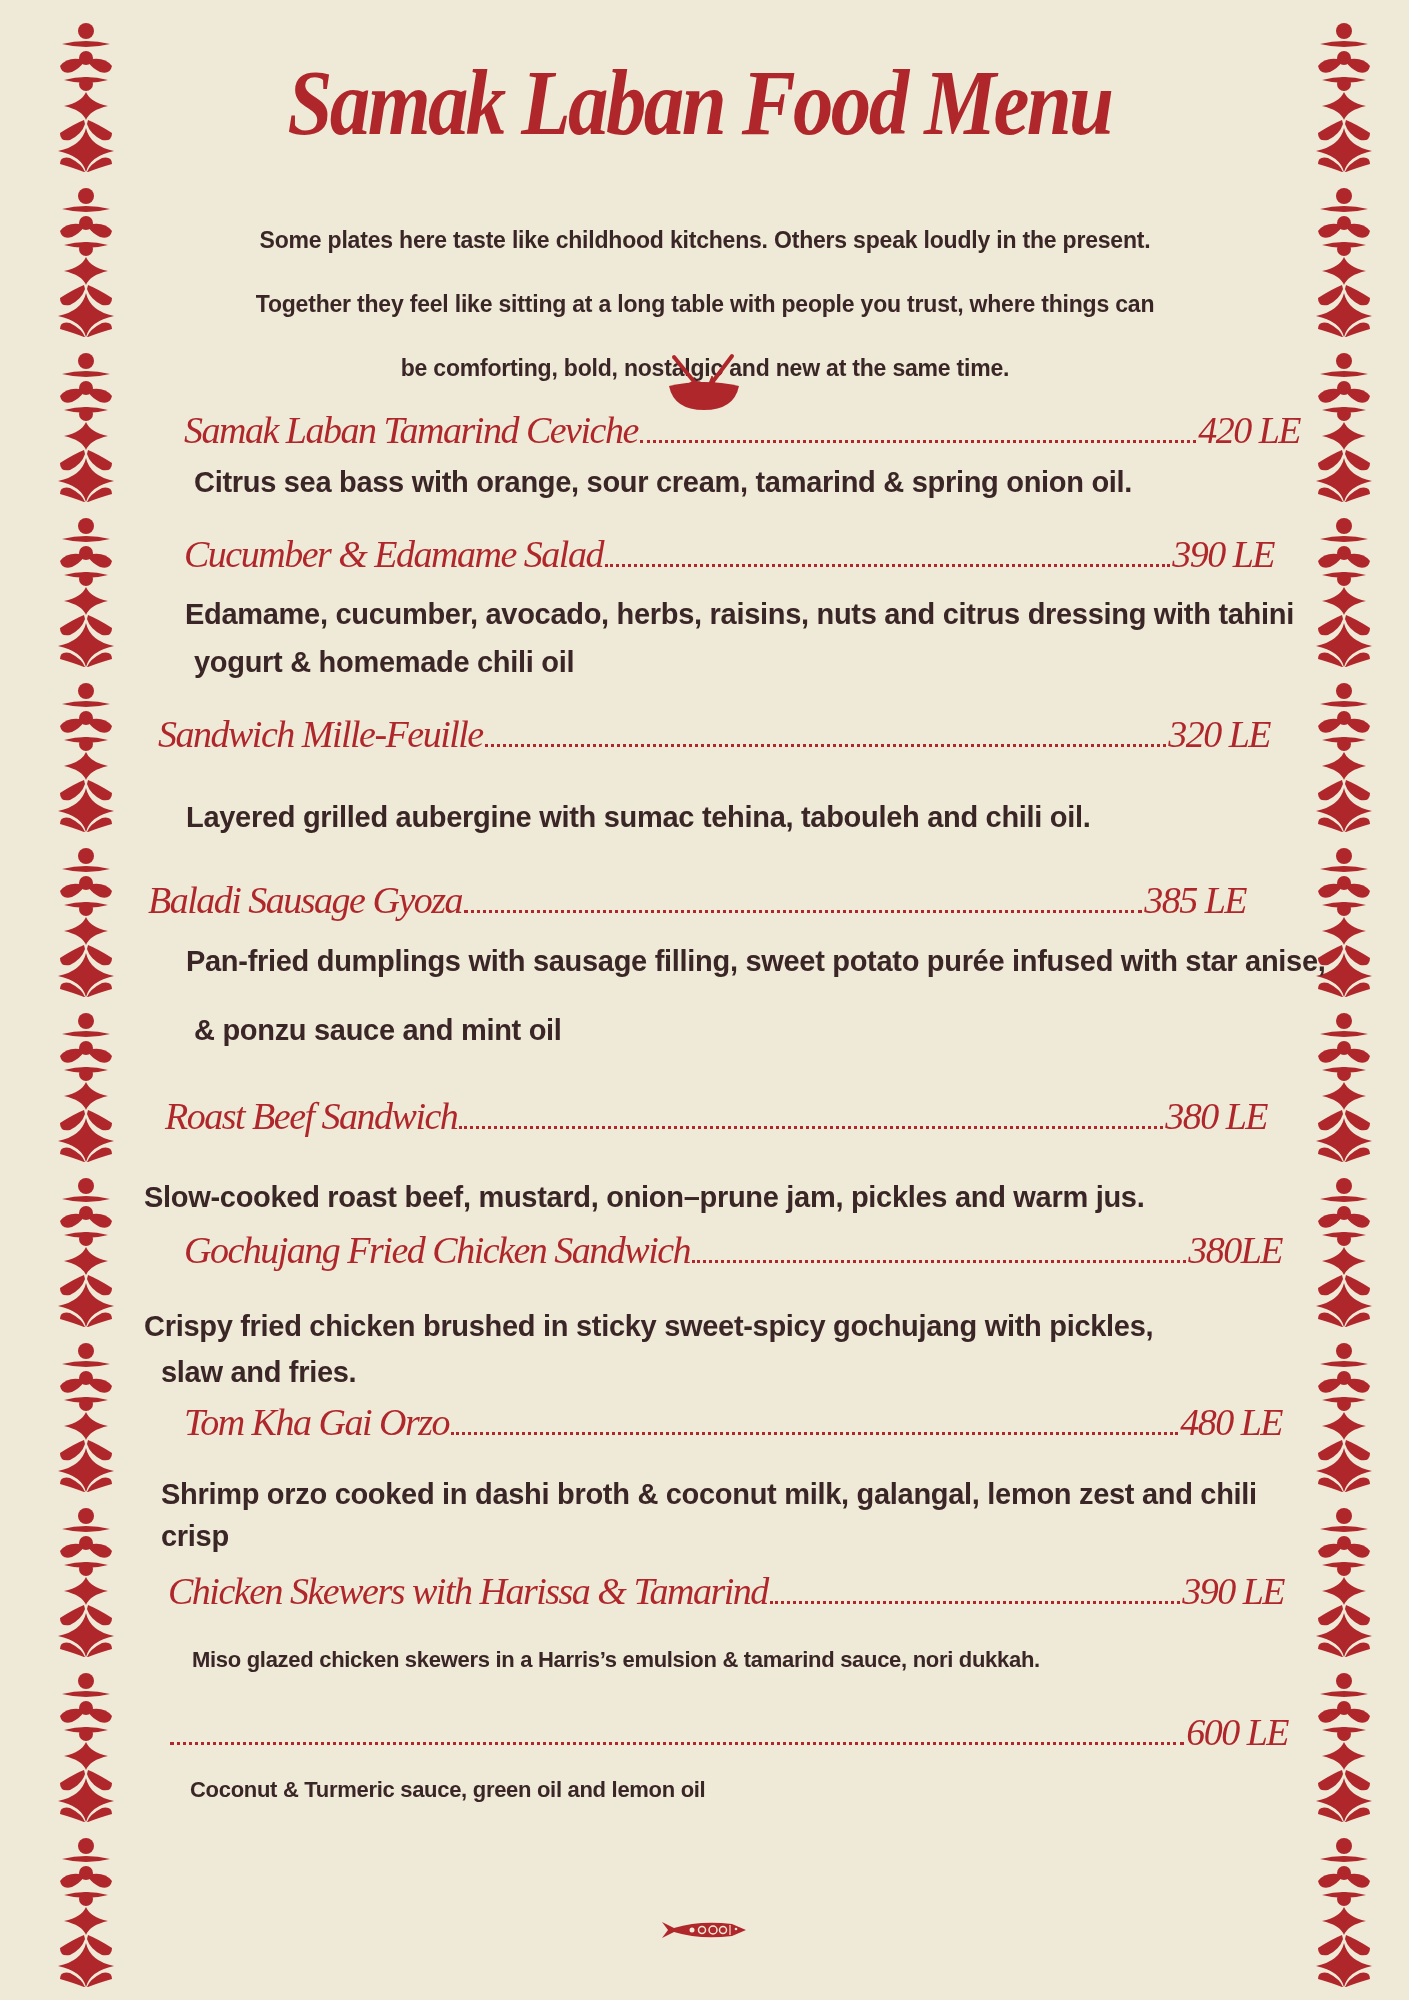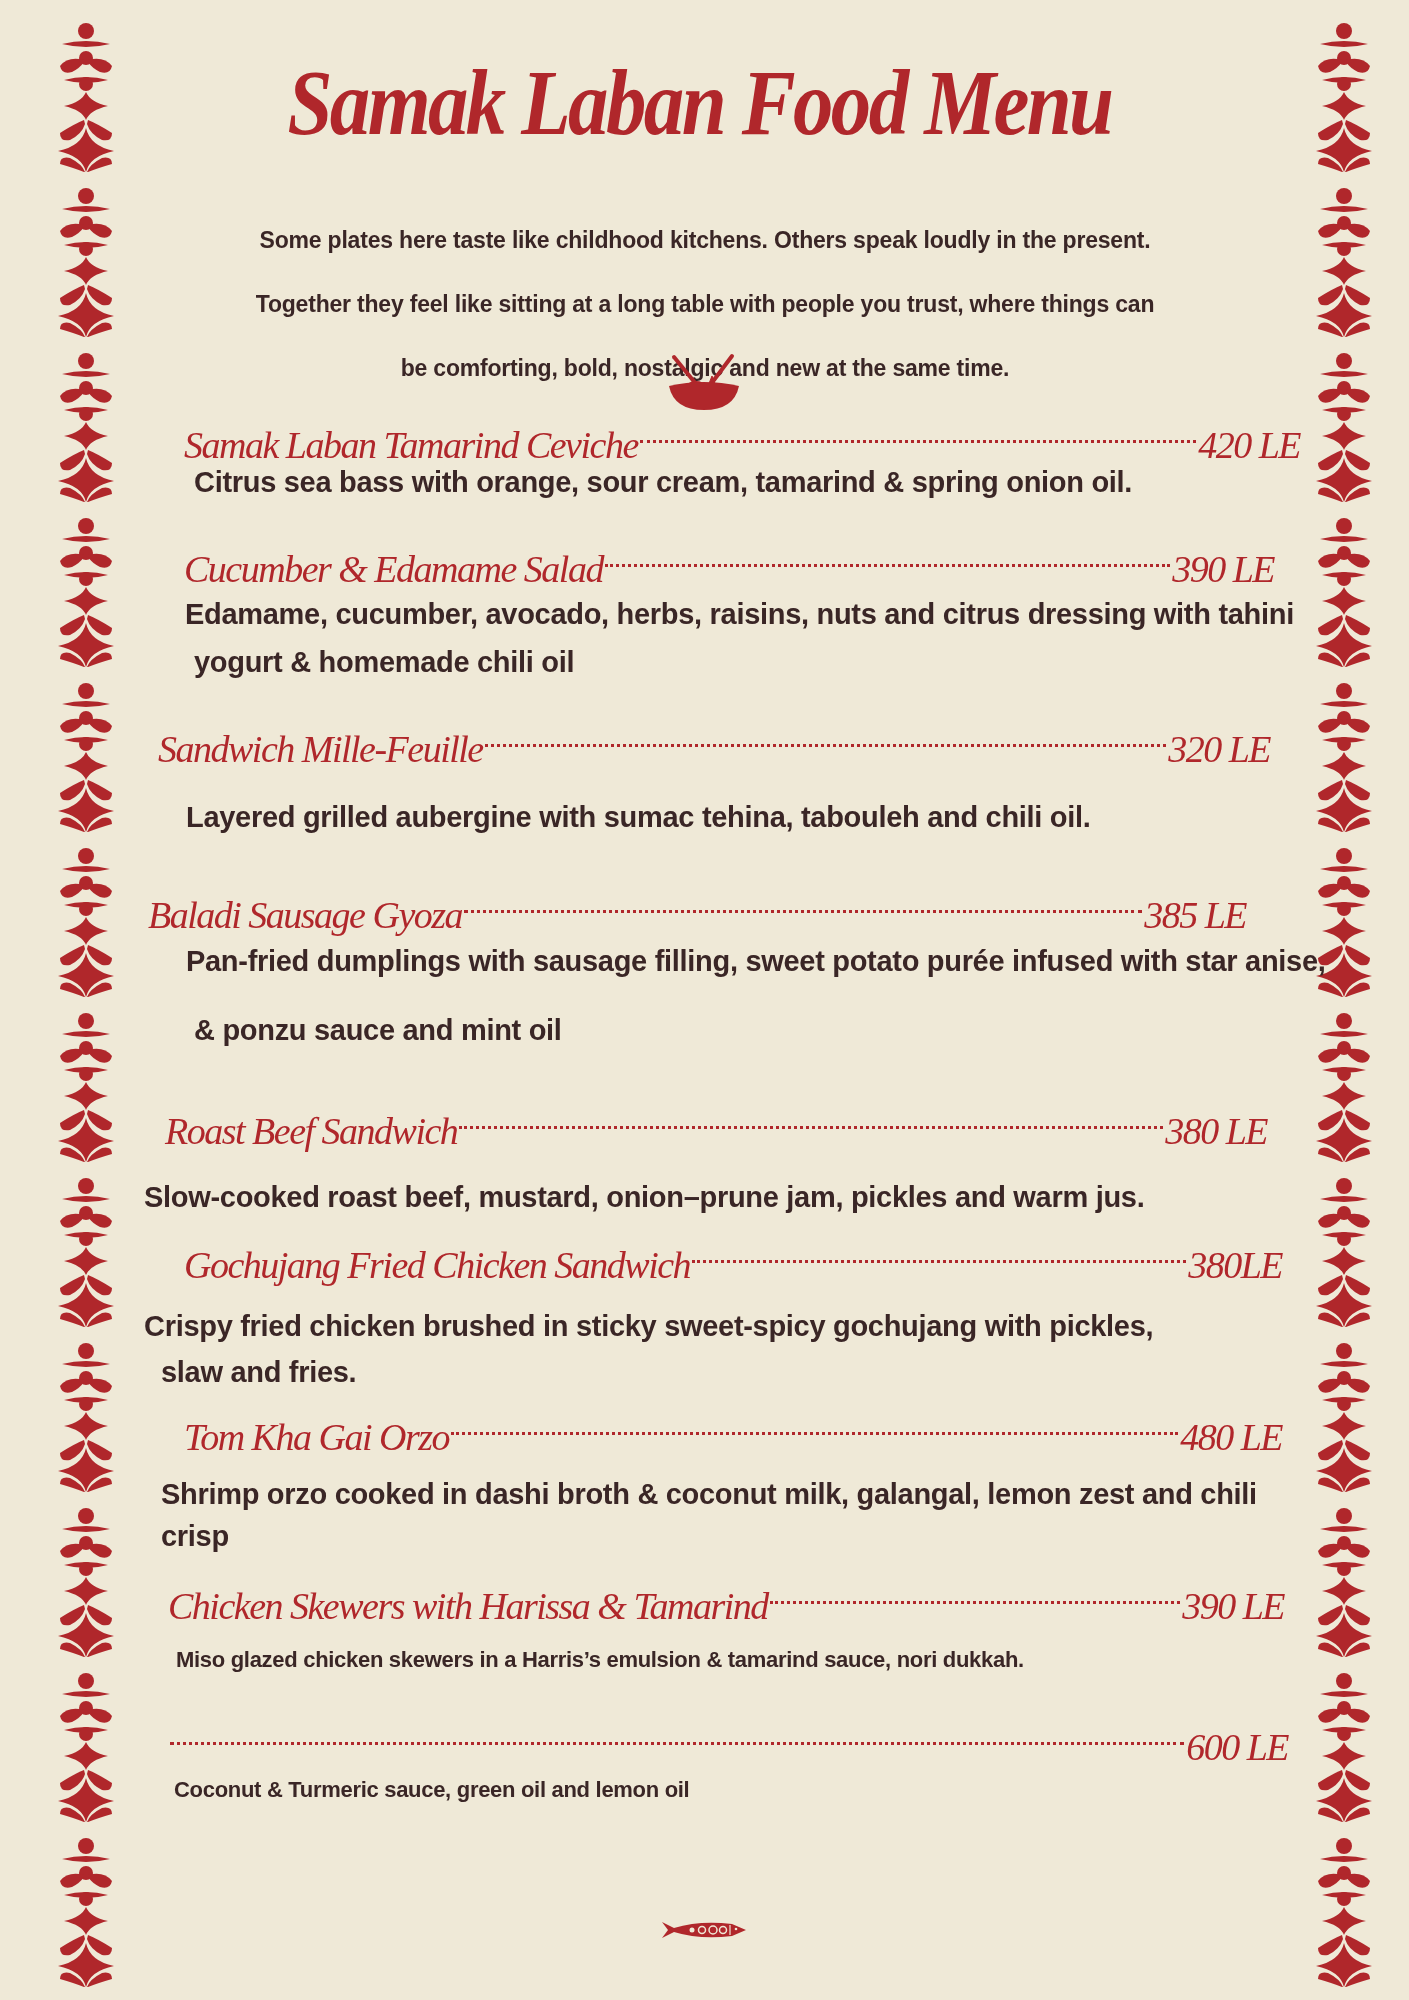--- a/index.html
+++ b/index.html
@@ -50,30 +50,30 @@
     white-space:nowrap;
     height:46px;
   }
   .item-head .name { flex:none; transform-origin:left; }
   .item-head .dots {
     flex:1 1 auto; overflow:hidden;
     margin:0 2px;
     border-bottom:3px dotted #B0272B;
     height:0; align-self:flex-end; margin-bottom:11px;
   }
-  .item-head .price { flex:none;margin-top:15px; }
+  .item-head .price { flex:none; }
   .desc {
     position:absolute;
     font-size:29px; line-height:48px;
     color:#3A2626; font-weight:bold;
     white-space:nowrap;
     letter-spacing:-0.3px;
     z-index:2;
   }
-  .desc.small { font-size:22px; }
+  .desc.small { font-size:22px;margin-left:16px; }
   .fish { position:absolute; left:660px; top:1912px; width:92px; height:36px; }
   .content { position:absolute; inset:0; z-index:2; }
 </style>
 </head>
 <body>
 
 <div class="border-col left">
   <svg width="64" height="2000" viewBox="0 0 64 2000">
     <defs>
       <g id="orn" fill="#B0272B">

